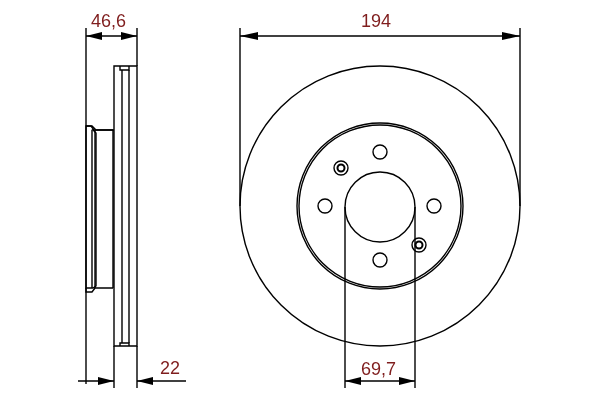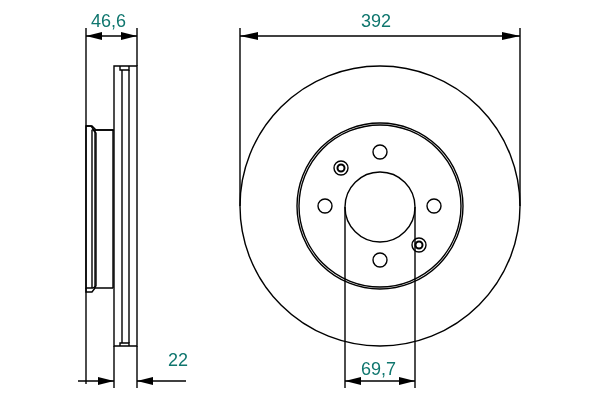--- a/index.html
+++ b/index.html
@@ -1,18 +1,18 @@
 <!DOCTYPE html>
 <html><head>
   <meta charset="utf-8">
   <style>
     html, body { margin: 0; padding: 0; background: #ffffff; }
     body { width: 600px; height: 400px; overflow: hidden; position: relative; font-family: "Liberation Sans", sans-serif; }
     svg { position: absolute; left: 0; top: 0; }
-    .dim-label { position: absolute; font-family: "Liberation Sans", sans-serif; font-size: 18px; color: #0f766e; line-height: 1; white-space: nowrap; }
+    .dim-label { position: absolute; font-family: "Liberation Sans", sans-serif; font-size: 18px; color: #7f1d1d; line-height: 1; white-space: nowrap; }
   </style>
 </head>
 <body>
 
 <svg width="600" height="400" viewBox="0 0 600 400">
   <g fill="none" stroke="#000" stroke-width="1.4">
 
     <g>
 
       <line x1="86" y1="28" x2="86" y2="384"></line>
@@ -77,15 +77,15 @@
     <polygon points="240,36 258,32 258,40"></polygon>
     <polygon points="520,36 502,32 502,40"></polygon>
     <polygon points="114,381 98,377 98,385"></polygon>
     <polygon points="137,381 153,377 153,385"></polygon>
     <polygon points="345,381 361,377 361,385"></polygon>
     <polygon points="415,381 399,377 399,385"></polygon>
   </g>
 </svg>
 
 <span class="dim-label" style="left:91px; top:12px;">46,6</span>
-<span class="dim-label" style="left:361px; top:12px;">392</span>
-<span class="dim-label" style="left:160px; top:351px;margin-left:8px;">22</span>
+<span class="dim-label" style="left:361px; top:12px;">194</span>
+<span class="dim-label" style="left:160px; top:359px;">22</span>
 <span class="dim-label" style="left:361px; top:360px;">69,7</span>
 
 </body></html>

